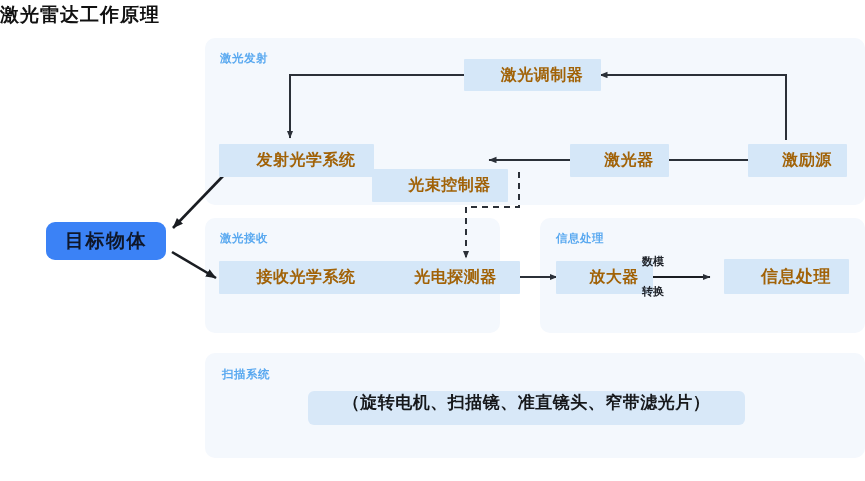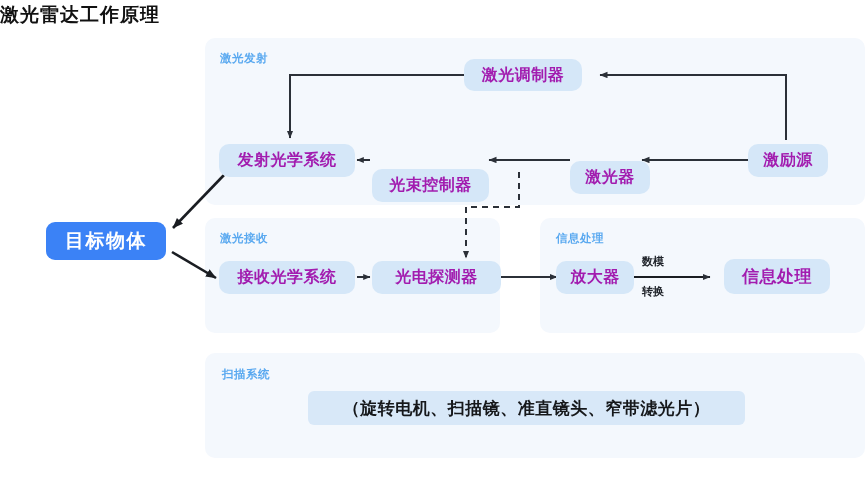--- a/index.html
+++ b/index.html
@@ -19,37 +19,37 @@
   .panel{
     position:absolute;background:#f4f8fd;border-radius:10px;
   }
 
   .section-label{
     position:absolute;font-size:11.5px;font-weight:bold;color:#5aa9f0;
     letter-spacing:.5px;white-space:nowrap;
   }
 
   .node{
-    position:absolute;background:#d5e7f8;border-radius:10px;
-    color:#a21caf;font-size:16px;font-weight:bold;
+    position:absolute;background:#d5e7f8;border-radius:1px;
+    color:#a16207;font-size:16px;font-weight:bold;
     display:flex;align-items:center;justify-content:center;
-    white-space:nowrap;letter-spacing:.5px;
+    white-space:nowrap;letter-spacing:.5px;padding-left:19px;
   }
 
   .node-target{
     position:absolute;background:#3b82f6;border-radius:9px;
-    color:#ffffff;font-size:19px;font-weight:bold;
+    color:#0f172a;font-size:19px;font-weight:bold;
     display:flex;align-items:center;justify-content:center;
     white-space:nowrap;letter-spacing:1.5px;
   }
 
   .scan-content{
     position:absolute;background:#d8e8f8;border-radius:6px;
     color:#16181b;font-size:17px;font-weight:bold;
-    display:flex;align-items:center;justify-content:center;
+    display:flex;align-items:flex-start;justify-content:center;
     white-space:nowrap;letter-spacing:.5px;
   }
 
   .edge-label{
     position:absolute;font-size:11px;font-weight:bold;color:#20242b;
     white-space:nowrap;text-align:left;
   }
 
   svg.wires{position:absolute;left:0;top:0;width:865px;height:481px;overflow:visible;}
 </style>
@@ -123,21 +123,21 @@
   </div>
 
   <div class="node" style="left:219px;top:144px;width:136px;height:33px;">
     <span>发射光学系统</span>
   </div>
 
   <div class="node" style="left:372px;top:144px;width:117px;height:33px;margin-top:25px;">
     <span>光束控制器</span>
   </div>
 
-  <div class="node" style="left:570px;top:161px;width:80px;height:33px;">
+  <div class="node" style="left:570px;top:144px;width:80px;height:33px;">
     <span>激光器</span>
   </div>
 
   <div class="node" style="left:748px;top:144px;width:80px;height:33px;justify-content:center;">
     <span>激励源</span>
   </div>
 
   <div class="section-label" style="left:220px;top:231px;">激光接收</div>
 
   <div class="node" style="left:219px;top:261px;width:136px;height:33px;">

